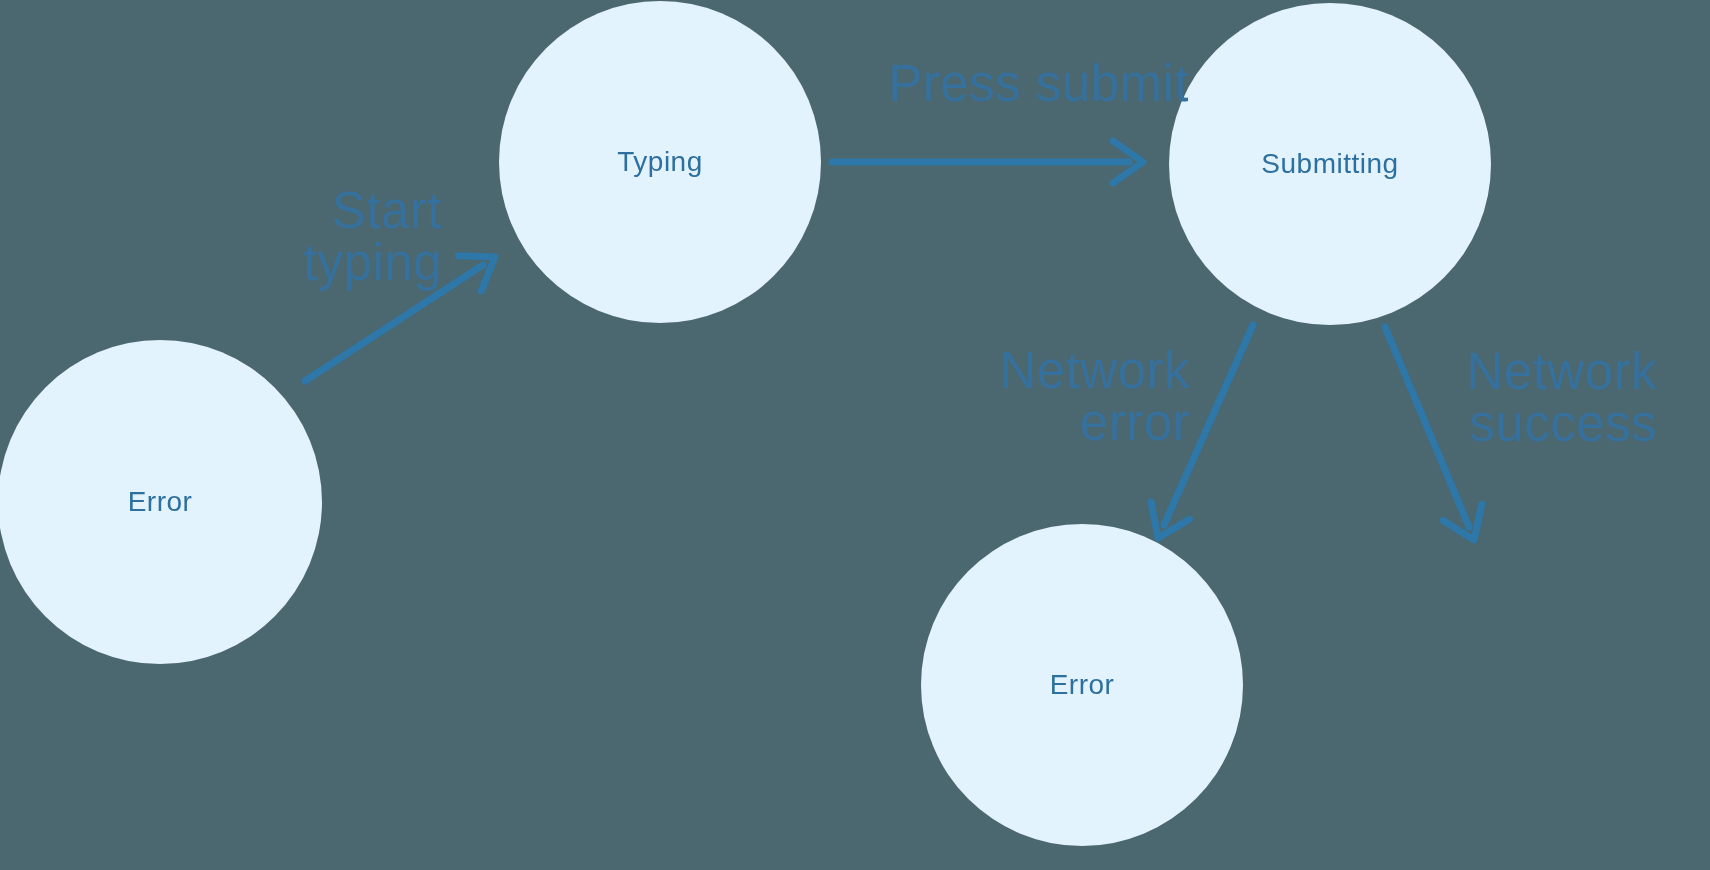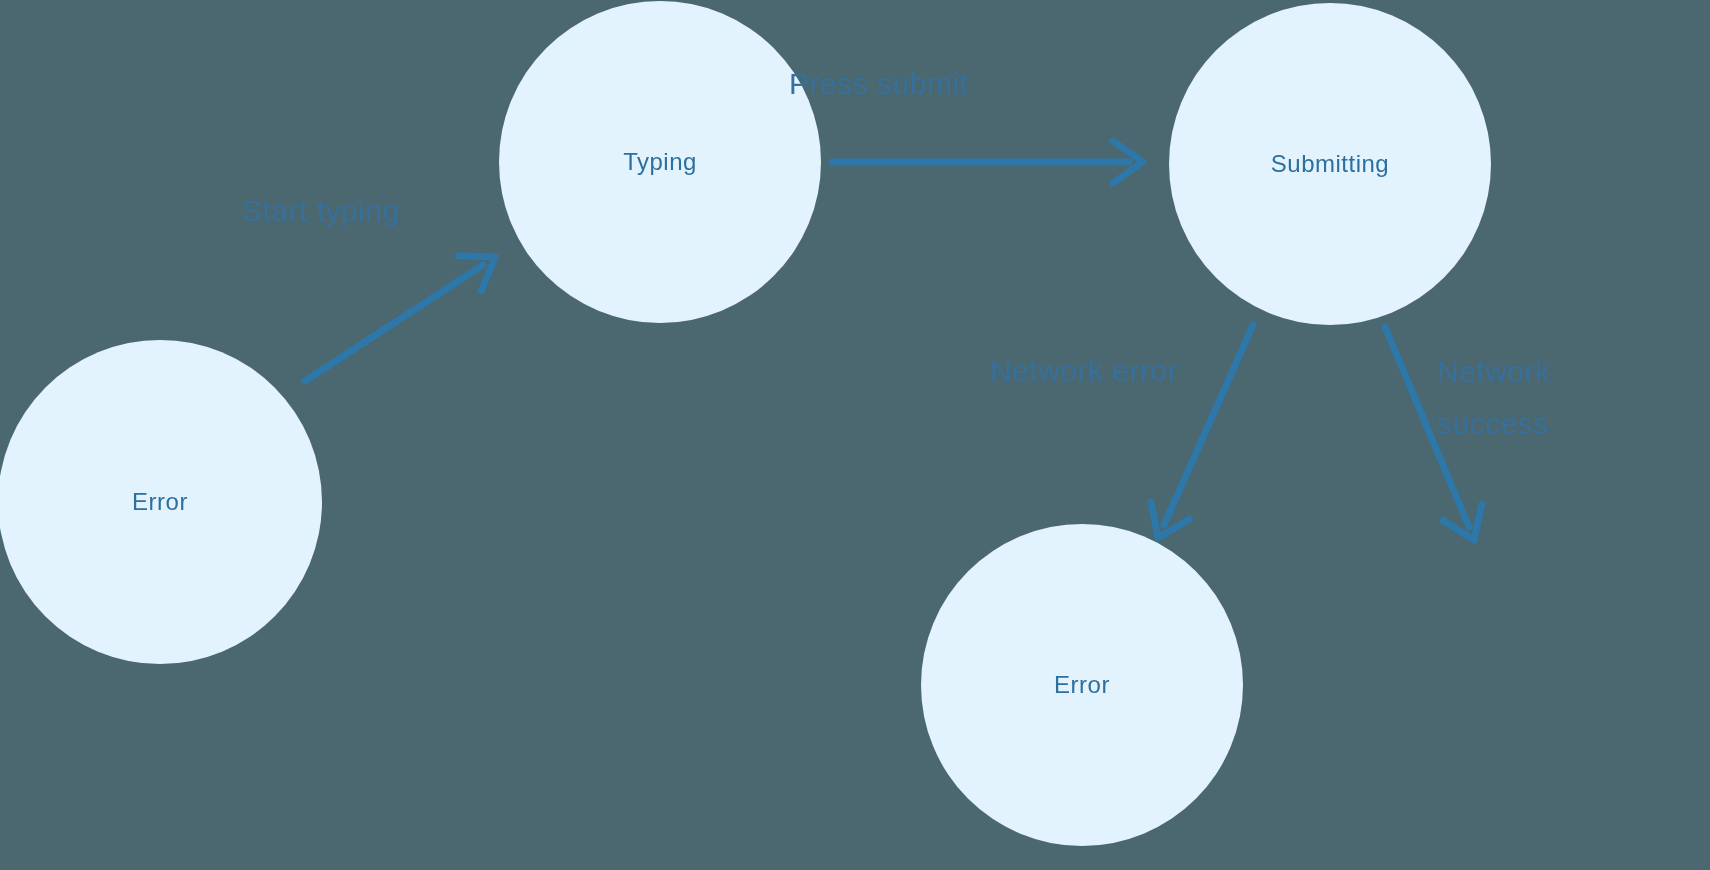--- a/index.html
+++ b/index.html
@@ -21,31 +21,31 @@
   .state-node {
     position: absolute;
     border-radius: 50%;
     background: var(--node, #e3f3fd);
     display: flex;
     align-items: center;
     justify-content: center;
   }
   .state-label {
     color: var(--nodeText, #2d6f9e);
-    font-size: 24px;
+    font-size: 28px;
     letter-spacing: 0.5px;
     white-space: nowrap;
     user-select: none;
   }
   .edge-label {
     position: absolute;
     color: var(--edgeText, #36709c);
-    font-size: 30px;
+    font-size: 51px;
     line-height: 52px;
-    text-align: left;
+    text-align: right;
     letter-spacing: 0.5px;
     user-select: none;
   }
   .edge-label.nowrap { white-space: nowrap; }
   svg.transitions {
     position: absolute;
     left: 0;
     top: 0;
   }
   .edge-stroke {

